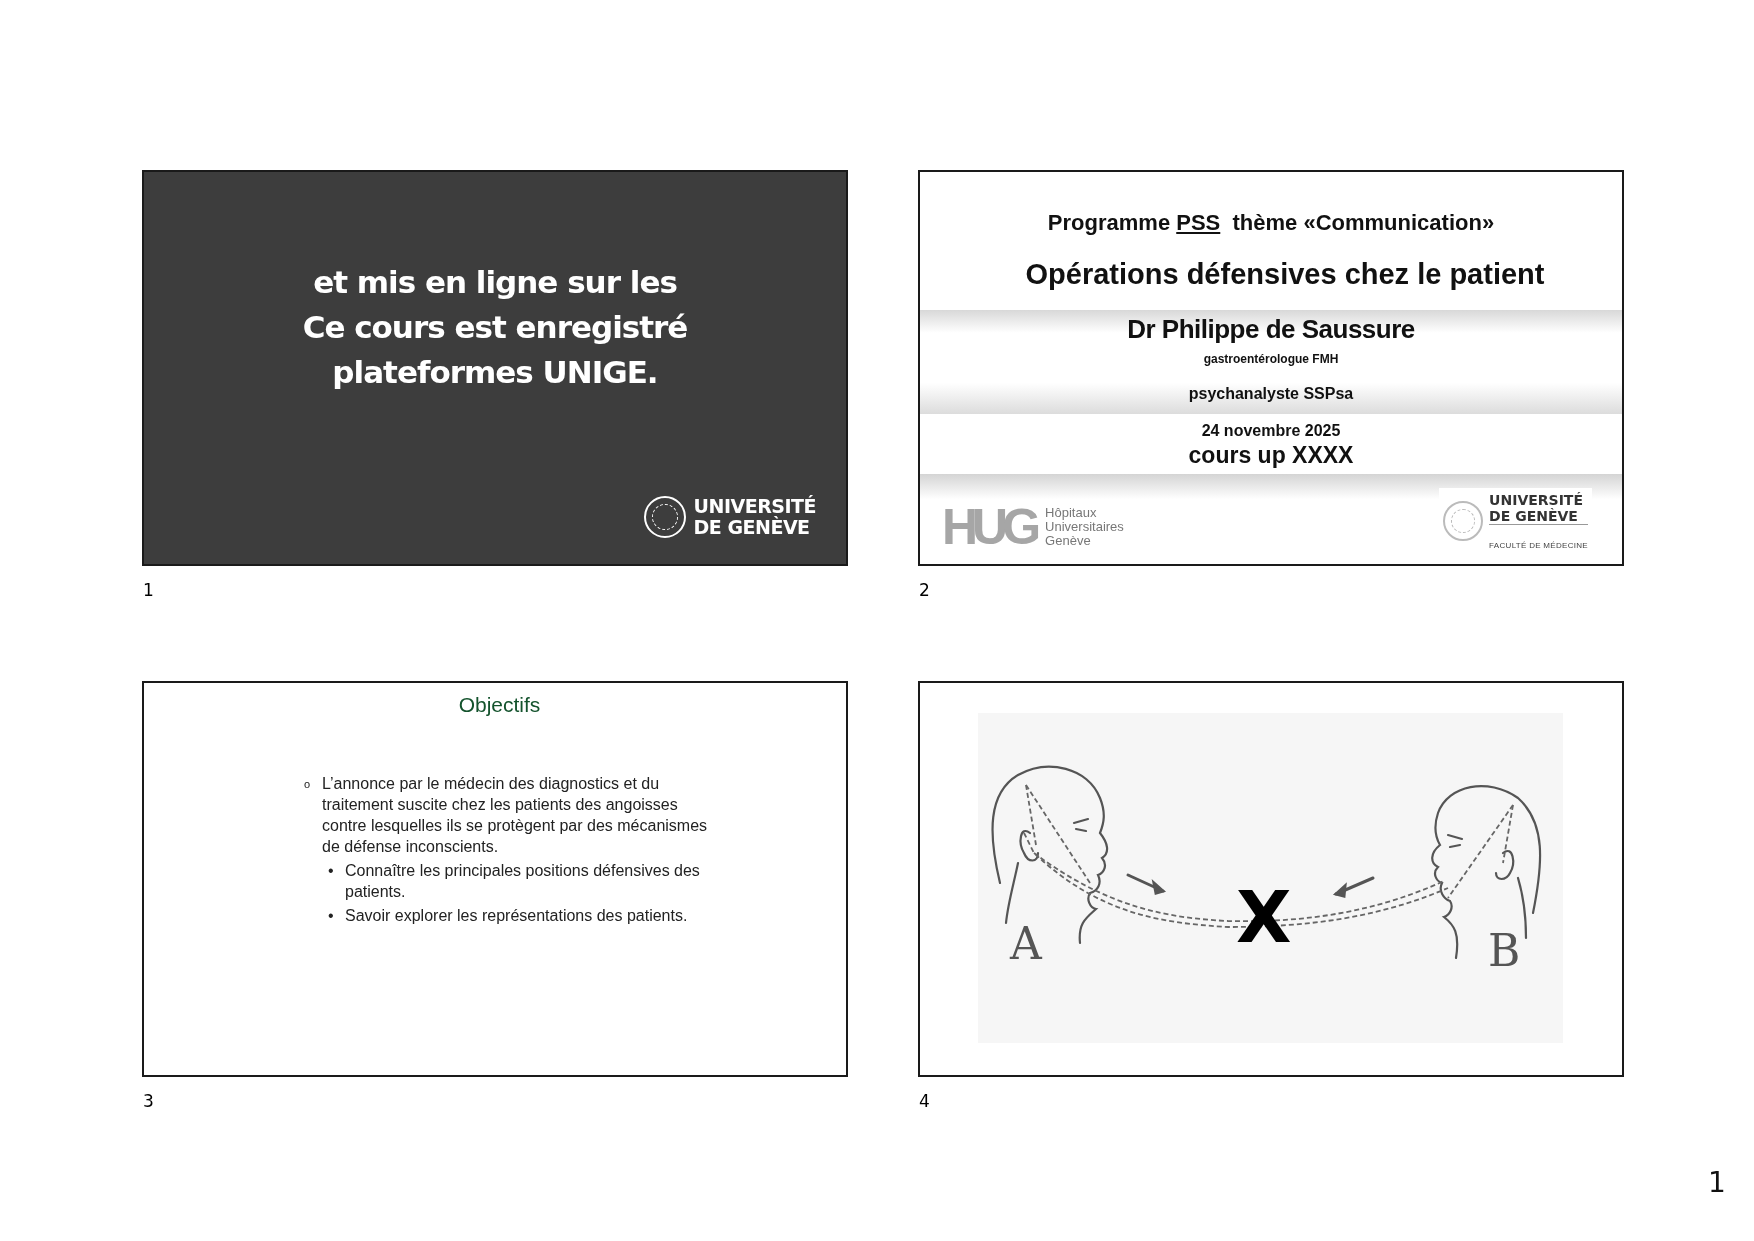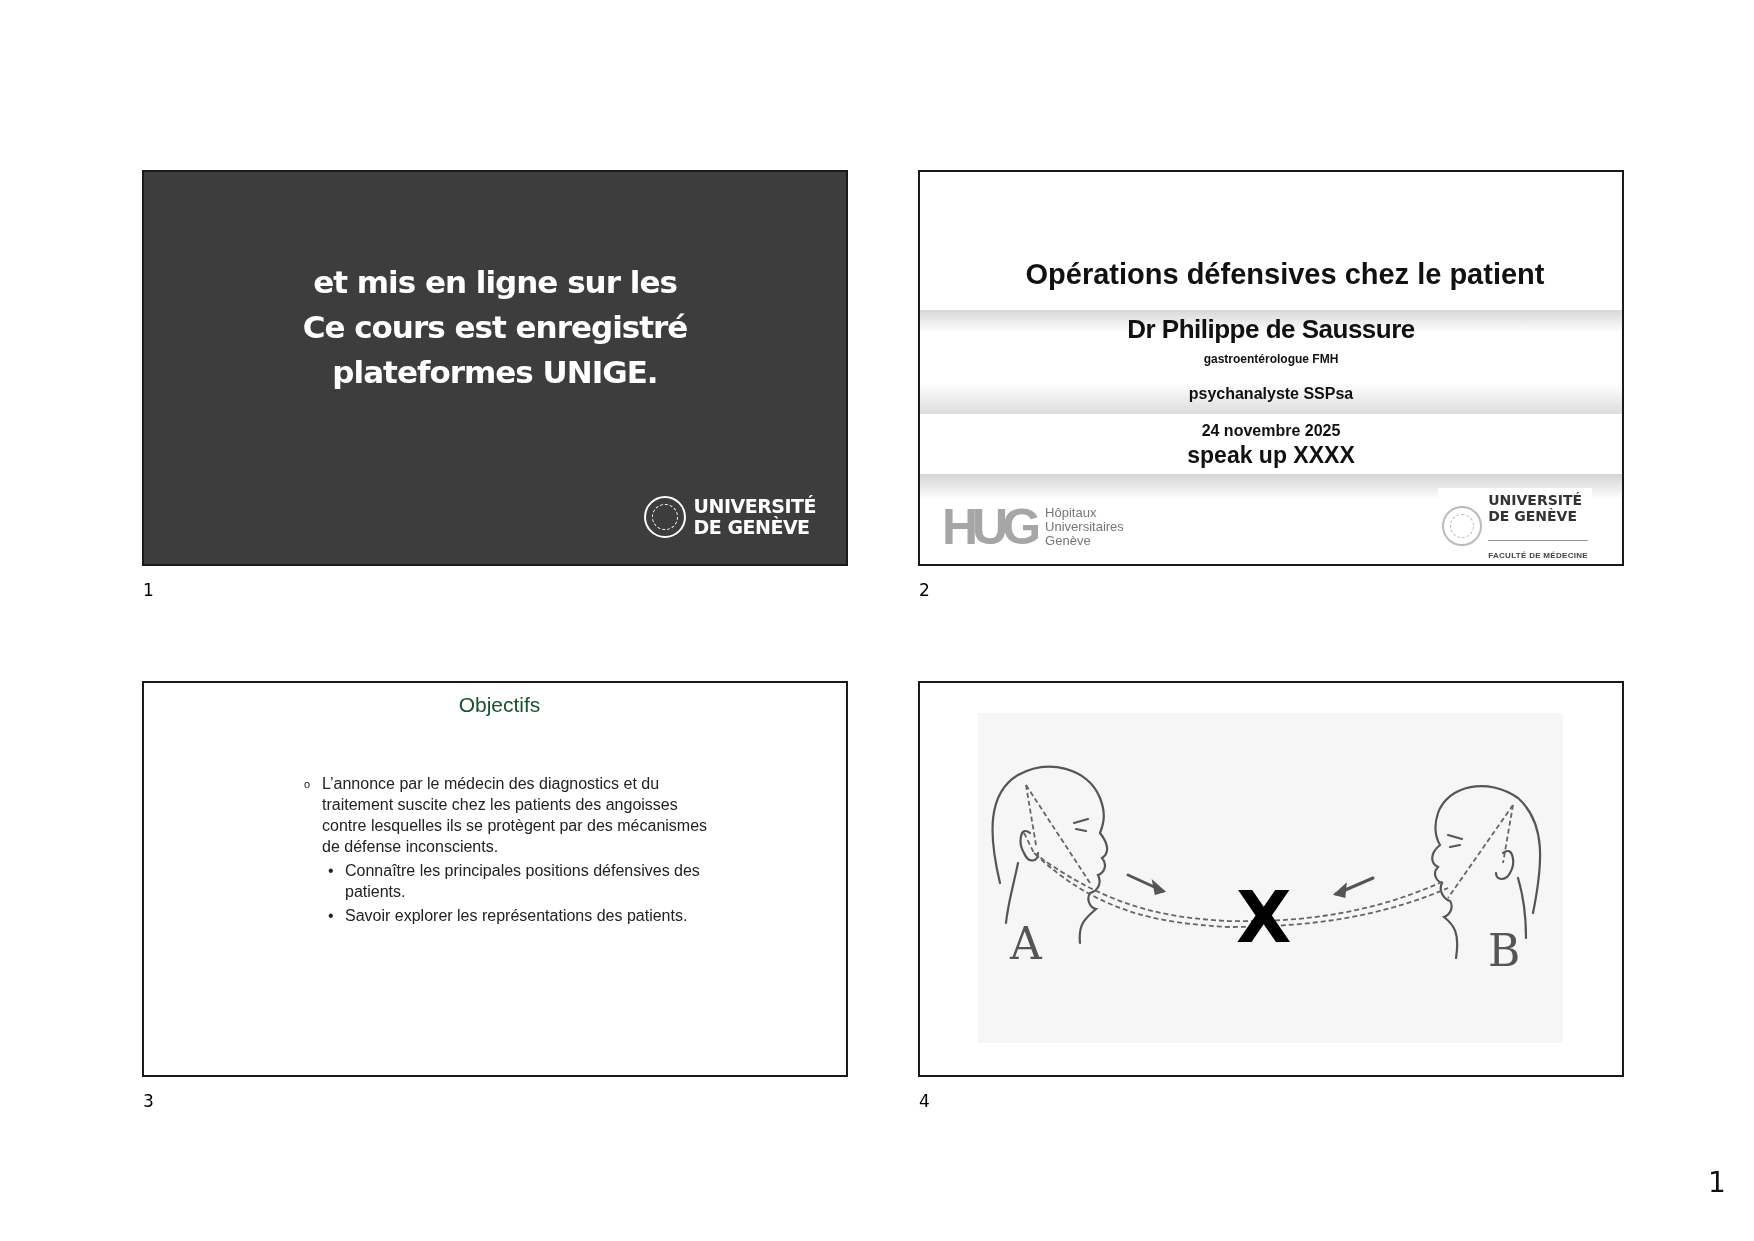--- a/index.html
+++ b/index.html
@@ -48,21 +48,21 @@
     position:absolute; left:0; right:0; top:302px; bottom:0;
     background:linear-gradient(to bottom, #d4d4d4 0%, #ffffff 28%, #ffffff 100%);
   }
   .hug { position:absolute; left:22px; top:28px; display:flex; align-items:center; gap:10px; }
   .hug-mark { font-family:"Liberation Sans", sans-serif; font-weight:bold; font-size:50px; color:#a6a6a6; letter-spacing:-6px; line-height:50px; }
   .hug-text { font-size:13px; line-height:14px; color:#777; }
   .unige2 { position:absolute; right:30px; top:14px; display:flex; align-items:center; gap:6px; background:#fff; padding:4px; }
   .seal2 { width:40px; height:40px; border-radius:50%; border:2px solid #bbb; box-sizing:border-box; position:relative; }
   .seal2::after { content:""; position:absolute; inset:6px; border-radius:50%; border:1px dashed #bbb; }
   .unige2 .uni { font-family:"DejaVu Sans", sans-serif; font-weight:bold; font-size:14px; line-height:16px; color:#333; }
-  .unige2 .fac { font-size:8px; color:#444; border-top:1px solid #999; margin-top:16px; padding-top:10px; font-weight:bold; letter-spacing:0.3px; }
+  .unige2 .fac { font-size:8px; color:#444; border-top:1px solid #999; margin-top:0; padding-top:16px; font-weight:normal; letter-spacing:0.3px; }
 
   
   .s3-title { position:absolute; left:9px; right:0; top:10px; text-align:center; font-size:21px; color:#14532d; }
   .s3-body { position:absolute; left:160px; top:90px; width:420px; font-size:16px; line-height:21px; color:#222; }
   .s3-l1 { position:relative; padding-left:18px; }
   .s3-l1 .mark { position:absolute; left:0; top:1px; font-size:11px; }
   .s3-l2 { position:relative; padding-left:41px; margin-top:3px; }
   .s3-l2 .mark { position:absolute; left:24px; top:0; }
 
   
@@ -83,30 +83,31 @@
     <div class="uni">
       <div>UNIVERSITÉ</div>
       <div>DE GENÈVE</div>
     </div>
   </div>
 </div>
 <div class="slide-label" style="left:143px; top:580px;">1</div>
 
 <div id="s2" class="slide">
   <div class="s2-top">
+    <div class="s2-prog"><span>Programme </span><u>PSS</u><span style="white-space:pre">  thème «Communication»</span></div>
     <div class="s2-title">Opérations défensives chez le patient</div>
   </div>
   <div class="s2-band1">
     <div class="s2-name">Dr Philippe de Saussure</div>
     <div class="s2-role1">gastroentérologue FMH</div>
     <div class="s2-role2">psychanalyste SSPsa</div>
   </div>
   <div class="s2-band2">
     <div class="s2-date">24 novembre 2025</div>
-    <div class="s2-speak">speak up XXXX</div>
+    <div class="s2-speak">cours up XXXX</div>
   </div>
   <div class="s2-foot">
     <div class="hug">
       <div class="hug-mark">HUG</div>
       <div class="hug-text">
         <div>Hôpitaux</div>
         <div>Universitaires</div>
         <div>Genève</div>
       </div>
     </div>

